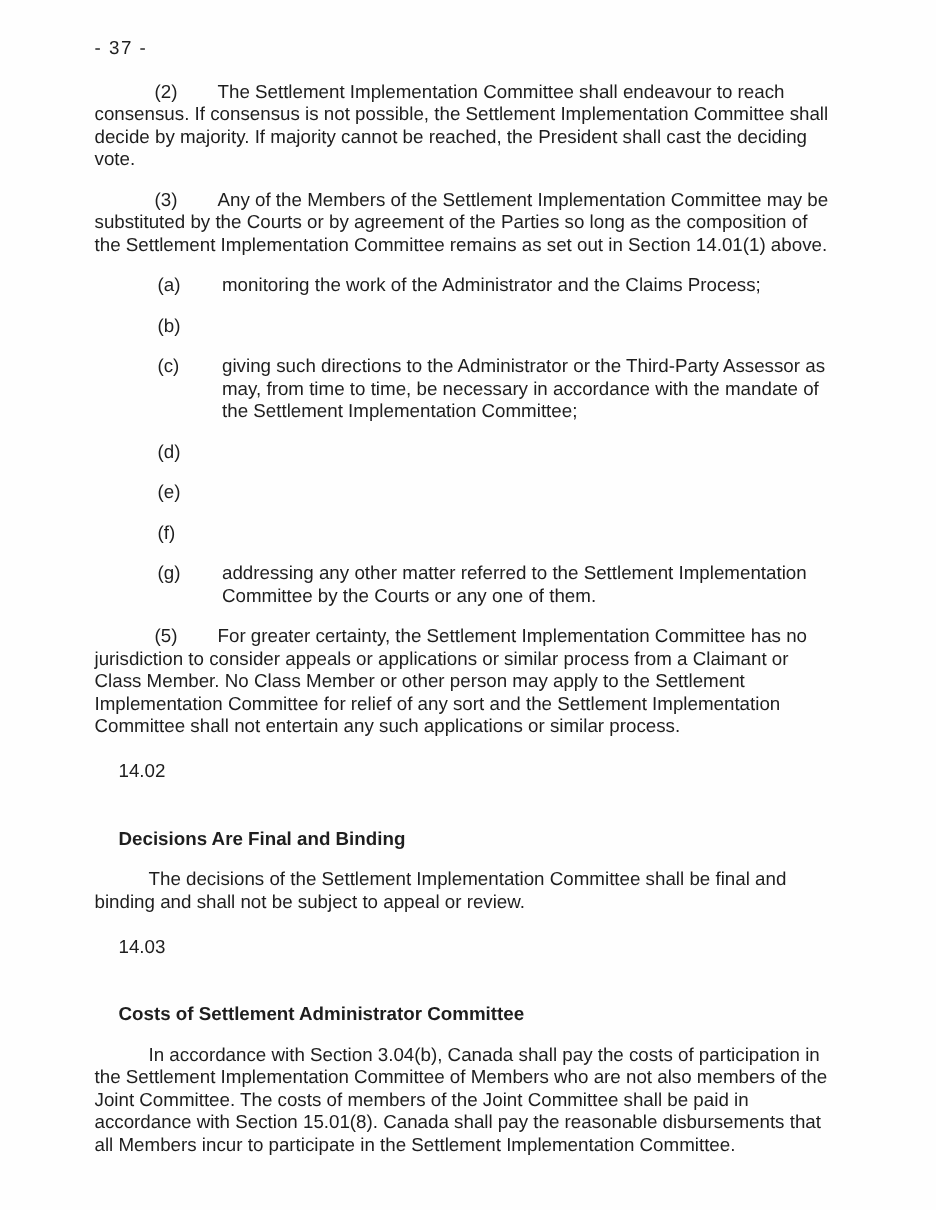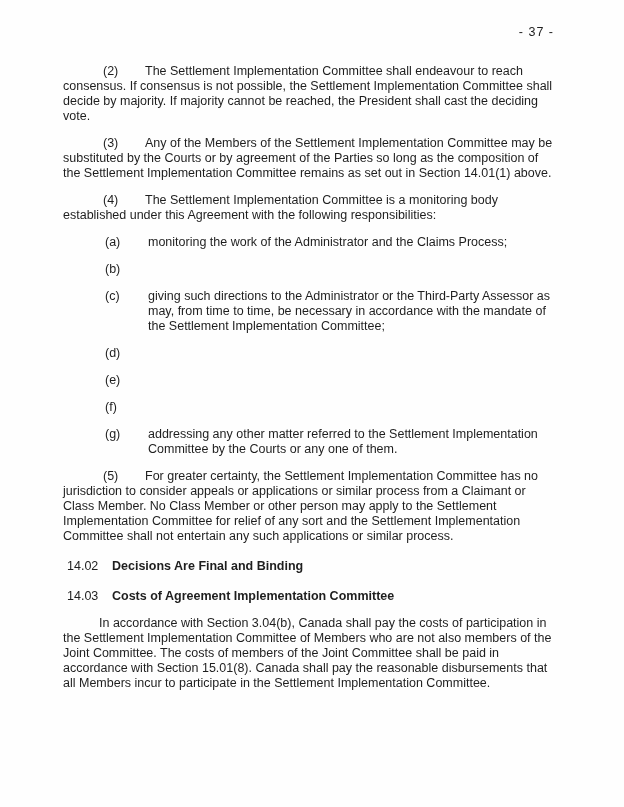--- a/index.html
+++ b/index.html
@@ -15,22 +15,22 @@
     background: #fefefe;
     box-sizing: border-box;
     padding: 25px 70px 0 63px;
     font-family: "Liberation Sans", sans-serif;
     font-size: 12.5px;
     line-height: 15px;
     color: #1e1e1e;
     overflow: hidden;
   }
   .page-number {
-    text-align: right;
-    margin-bottom: 24px;
+    text-align: left;
+    margin-bottom: 14px;
     letter-spacing: 1px;
   }
   
   .para {
     margin: 3px 0 12px 0;
     text-indent: 40px;
   }
   .para .pnum {
     display: inline-block;
     width: 42px;
@@ -48,21 +48,22 @@
   }
   .item .lnum {
     flex: 0 0 43px;
   }
   .item .ltext {
     flex: 1;
   }
   
   .sec-heading {
     display: flex;
-    margin: 15px 0 12px 4px;
+    margin: 15px 0 12px 16px;
+    flex-direction: column;
   }
   .sec-heading .sec-num {
     flex: 0 0 45px;
     font-weight: normal;
   }
   .sec-heading .sec-title {
     flex: 1;
     font-weight: bold;
   }
 </style>
@@ -70,21 +71,20 @@
 <body>
 
 <div class="doc-page">
 
   <div class="page-number">- 37 -</div>
 
   <p class="para"><span class="pnum">(2)</span><span>The Settlement Implementation Committee shall endeavour to reach consensus. If consensus is not possible, the Settlement Implementation Committee shall decide by majority. If majority cannot be reached, the President shall cast the deciding vote.</span></p>
 
   <p class="para"><span class="pnum">(3)</span><span>Any of the Members of the Settlement Implementation Committee may be substituted by the Courts or by agreement of the Parties so long as the composition of the Settlement Implementation Committee remains as set out in Section 14.01(1) above.</span></p>
 
-  <p class="para"><span class="pnum">(4)</span><span>The Settlement Implementation Committee is a monitoring body established under this Agreement with the following responsibilities:</span></p>
 
   <div class="item">
     <span class="lnum">(a)</span>
     <span class="ltext">monitoring the work of the Administrator and the Claims Process;</span>
   </div>
 
   <div class="item">
     <span class="lnum">(b)</span>
   </div>
 
@@ -110,21 +110,22 @@
     <span class="ltext">addressing any other matter referred to the Settlement Implementation Committee by the Courts or any one of them.</span>
   </div>
 
   <p class="para"><span class="pnum">(5)</span><span>For greater certainty, the Settlement Implementation Committee has no jurisdiction to consider appeals or applications or similar process from a Claimant or Class Member.  No Class Member or other person may apply to the Settlement Implementation Committee for relief of any sort and the Settlement Implementation Committee shall not entertain any such applications or similar process.</span></p>
 
   <div class="sec-heading">
     <span class="sec-num">14.02</span>
     <span class="sec-title">Decisions Are Final and Binding</span>
   </div>
 
+  <p class="para plain">The decisions of the Settlement Implementation Committee shall be final and binding and shall not be subject to appeal or review.</p>
 
   <div class="sec-heading">
     <span class="sec-num">14.03</span>
-    <span class="sec-title">Costs of Agreement Implementation Committee</span>
+    <span class="sec-title">Costs of Settlement Administrator Committee</span>
   </div>
 
   <p class="para plain">In accordance with Section 3.04(b), Canada shall pay the costs of participation in the Settlement Implementation Committee of Members who are not also members of the Joint Committee.  The costs of members of the Joint Committee shall be paid in accordance with Section 15.01(8).  Canada shall pay the reasonable disbursements that all Members incur to participate in the Settlement Implementation Committee.</p>
 
 </div>
 
 </body></html>

